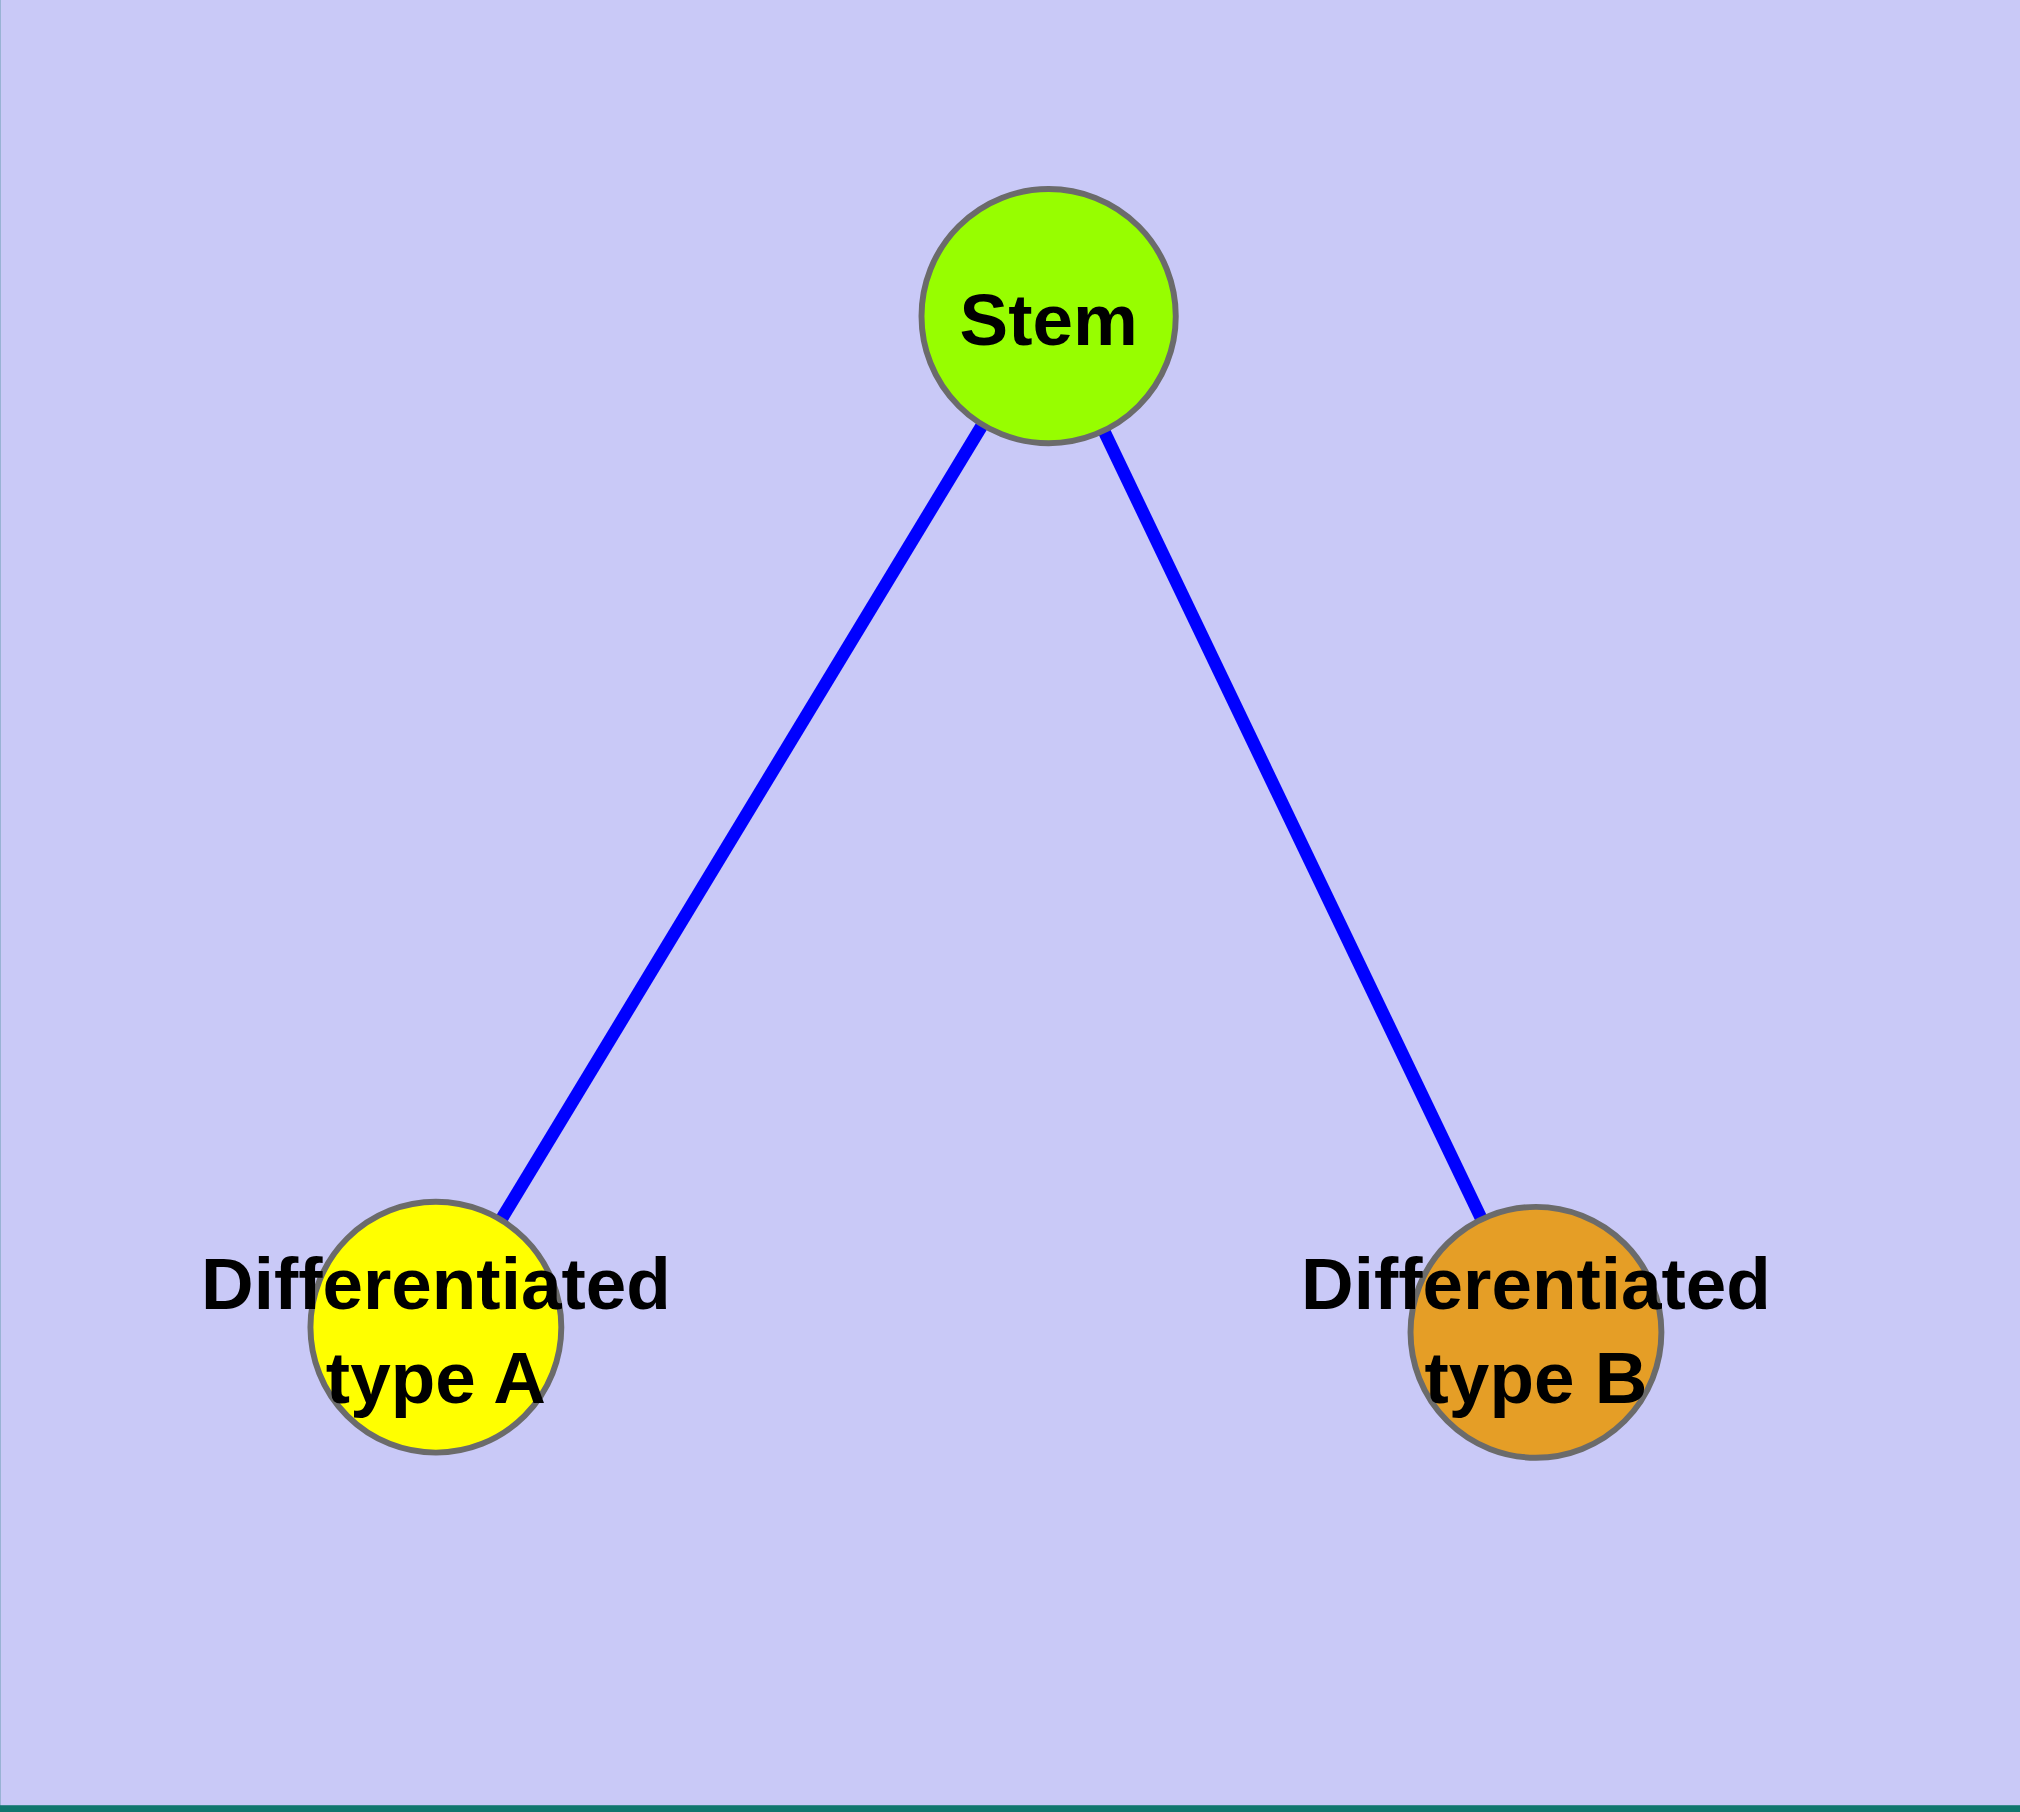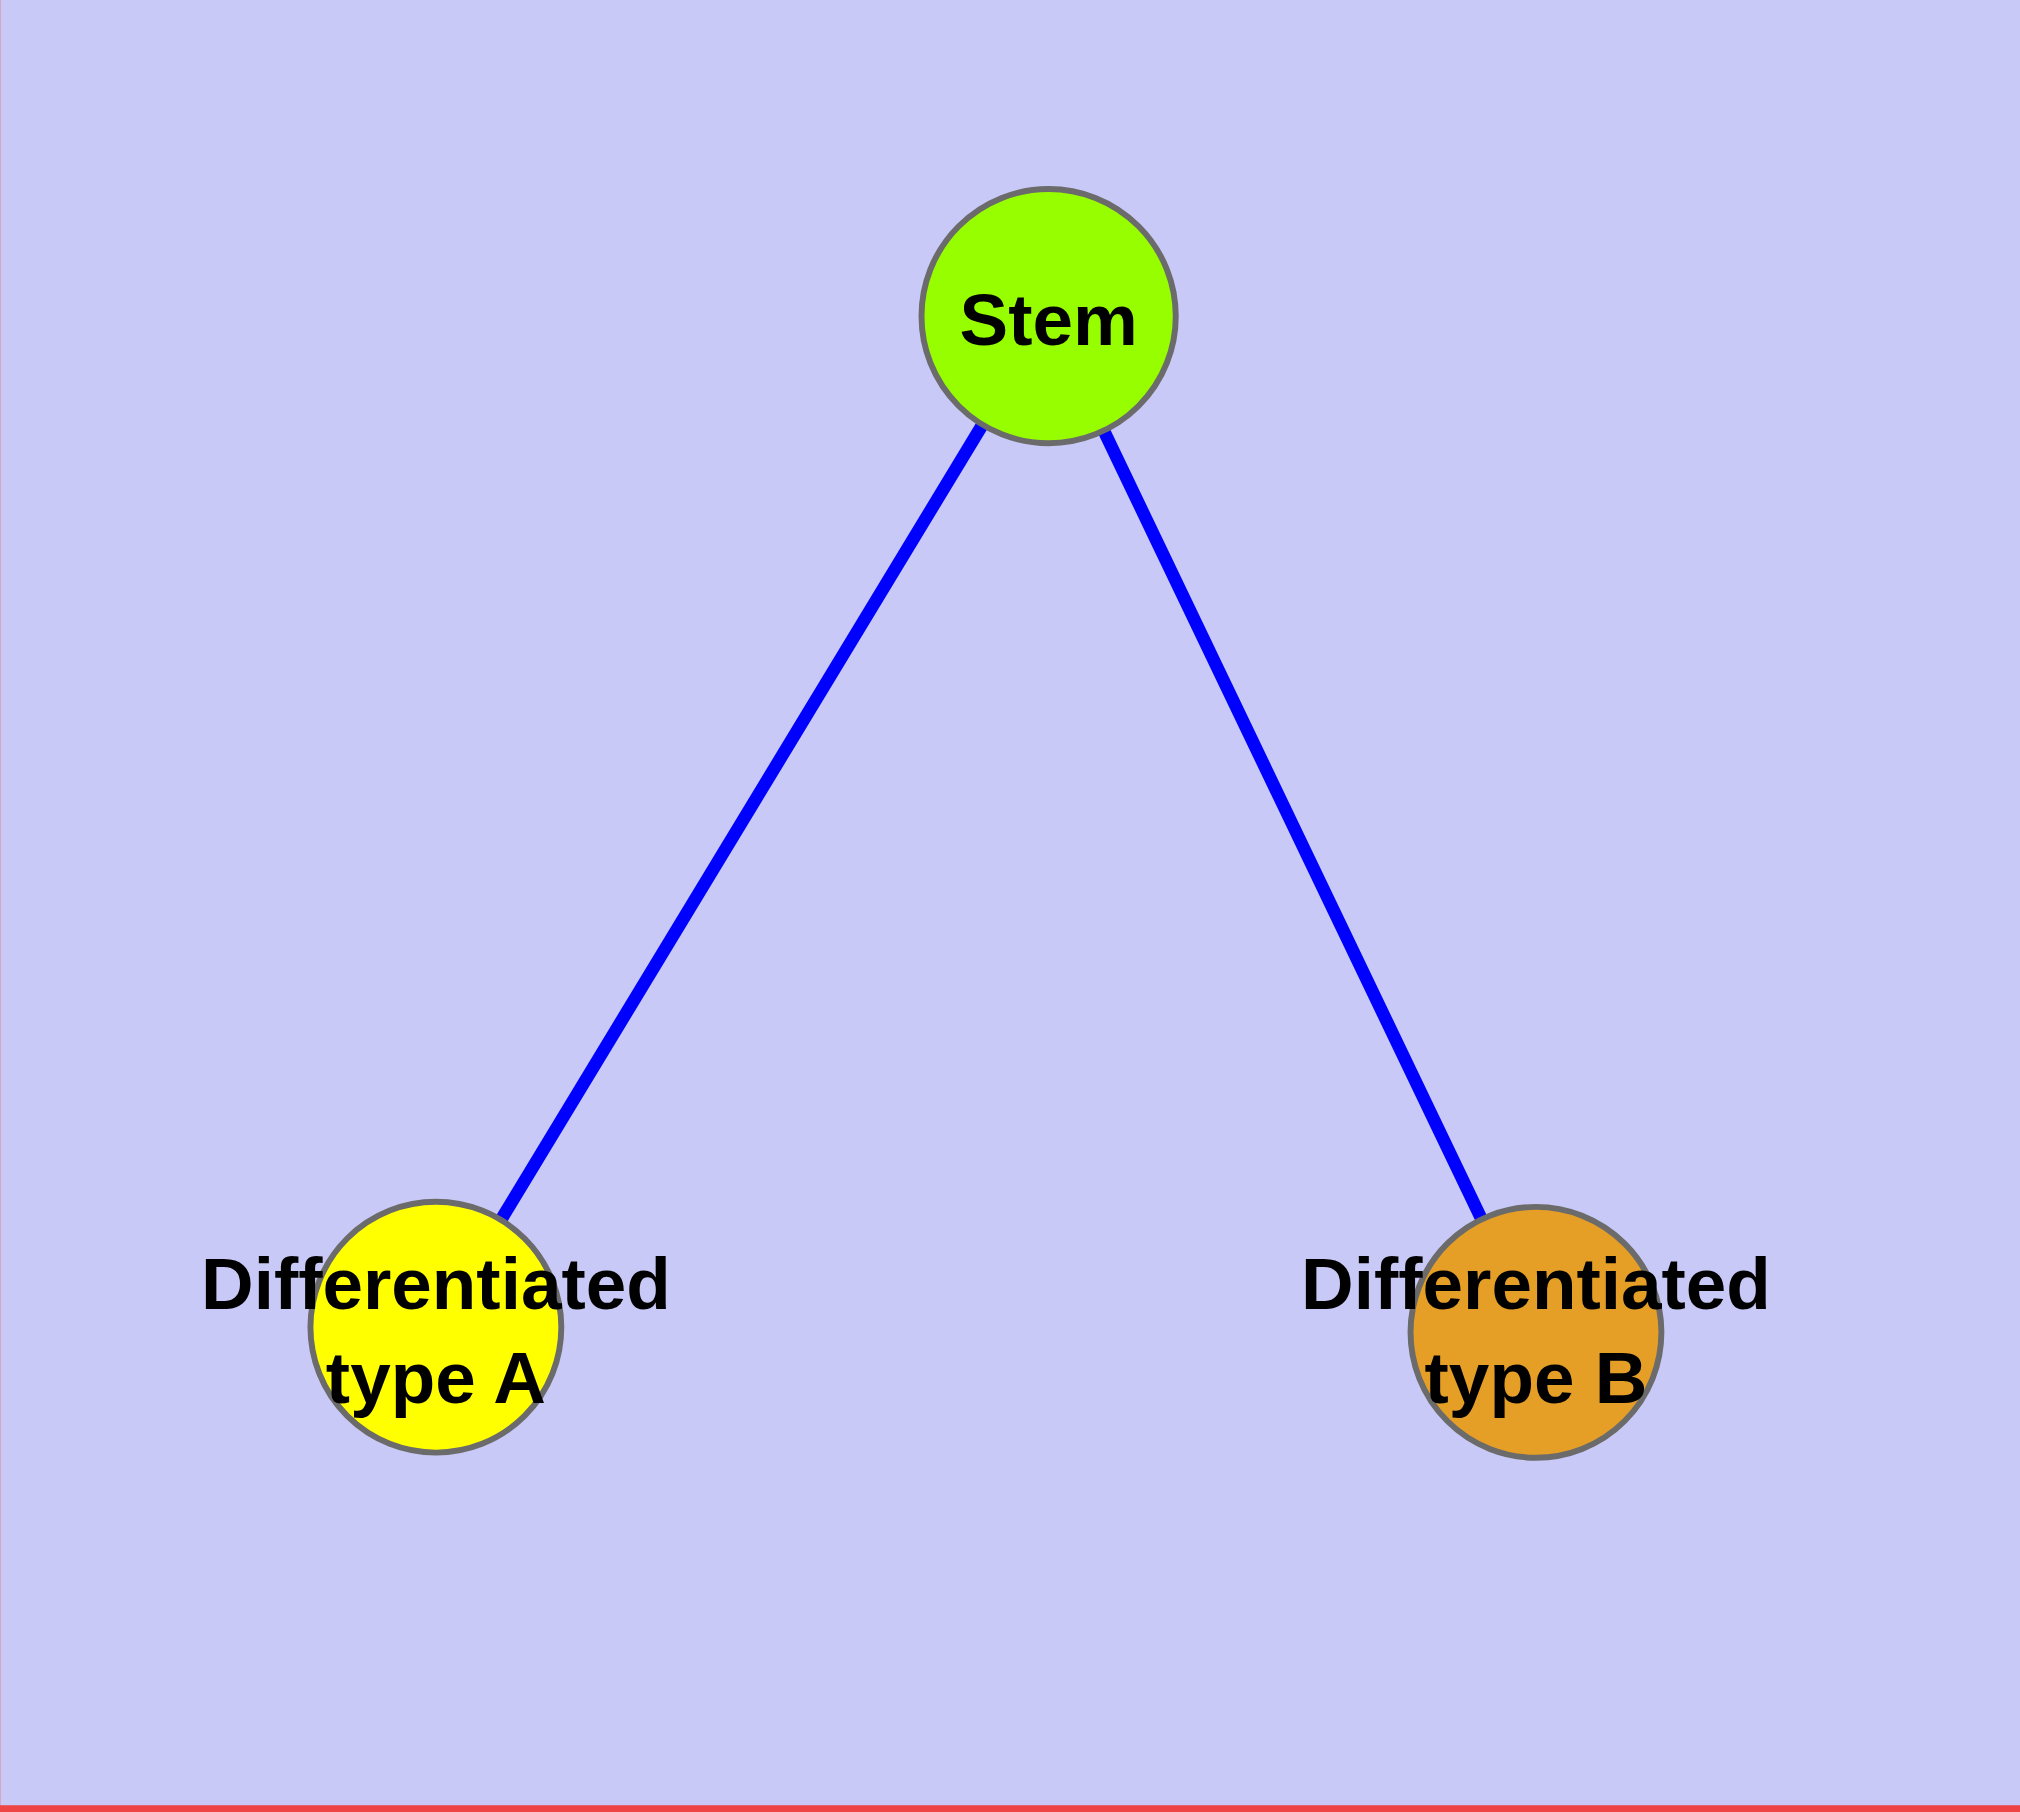--- a/index.html
+++ b/index.html
@@ -7,21 +7,21 @@
     padding: 0;
     background: #ffffff;
     width: 2021px;
     height: 1812px;
     overflow: hidden;
   }
   .stage {
     position: relative;
     width: 2021px;
     height: 1812px;
-    background: #ef4444;
+    background: #0f766e;
   }
   svg.graph {
     display: block;
   }
   svg.graph text {
     font-family: "Liberation Sans", sans-serif;
     font-weight: bold;
     font-size: 86px;
     text-anchor: middle;
     fill: #000000;

